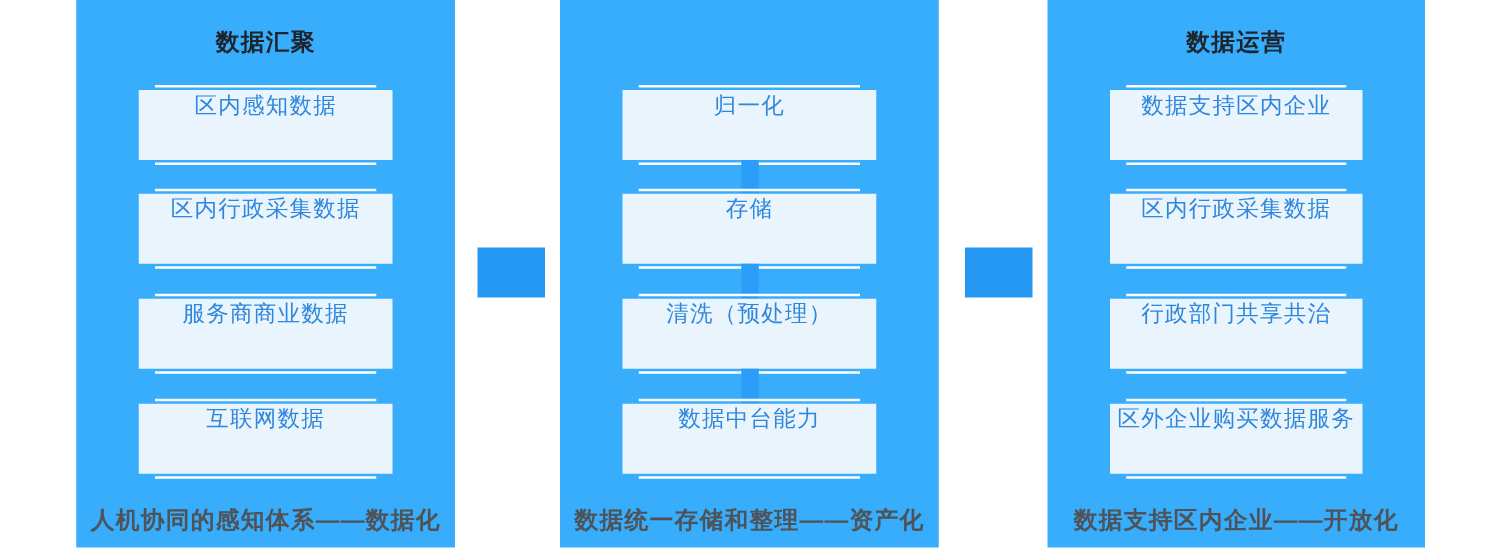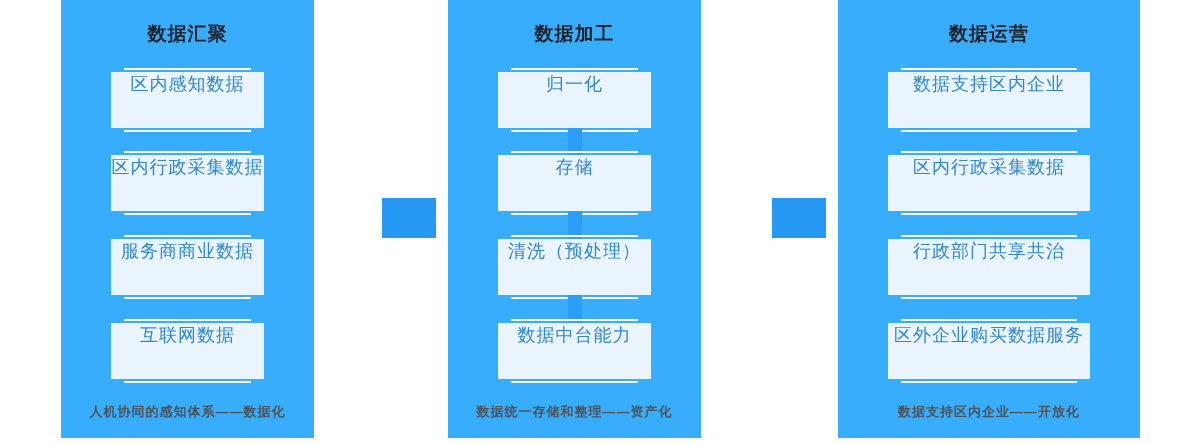--- a/index.html
+++ b/index.html
@@ -4,21 +4,21 @@
 <style>
   html,body{margin:0;padding:0;background:#ffffff;}
   .canvas{
     position:relative;
     width:1200px;height:445px;
     background:#ffffff;
     font-family:"Liberation Sans", sans-serif;
     overflow:hidden;
   }
   .panel{
-    position:absolute;top:0;height:438px;width:253px;
+    position:absolute;top:0;height:438px;width:303px;
     background:#38adfc;
   }
   .panel-1{left:61px;}
   .panel-2{left:448px;}
   .panel-3{left:838px;width:302px;}
   .panel-title{
     position:absolute;top:21px;left:0;right:0;margin:0;
     text-align:center;
     font-size:19px;font-weight:bold;
     color:#1d242c;
@@ -44,21 +44,21 @@
   .vconn{
     position:absolute;left:50%;width:14px;margin-left:-7px;
     background:#2d9ef7;
   }
   .c0{top:128px;height:27px;}
   .c1{top:211px;height:28px;}
   .c2{top:295px;height:28px;}
   .caption{
     position:absolute;top:403px;left:0;right:0;
     text-align:center;
-    font-size:13px;font-weight:bold;
+    font-size:19px;font-weight:bold;
     color:#4f5358;
     letter-spacing:1px;
     white-space:nowrap;
   }
   .flow-rect{
     position:absolute;top:198px;width:54px;height:40px;
     background:#2598f4;
   }
   .flow-1{left:382px;}
   .flow-2{left:772px;}
@@ -81,21 +81,20 @@
     </div>
     <div class="box r2">
       <span>服务商商业数据</span>
     </div>
     <div class="caption">人机协同的感知体系——数据化</div>
   </section>
 
   <div class="flow-rect flow-1"></div>
 
   <section class="panel panel-2">
-    <h2 class="panel-title">数据加工</h2>
     <div class="box r0">
       <span>归一化</span>
     </div>
     <i class="vconn c0"></i>
     <div class="box r1">
       <span>存储</span>
     </div>
     <i class="vconn c1"></i>
     <div class="box r2">
       <span>清洗（预处理）</span>

